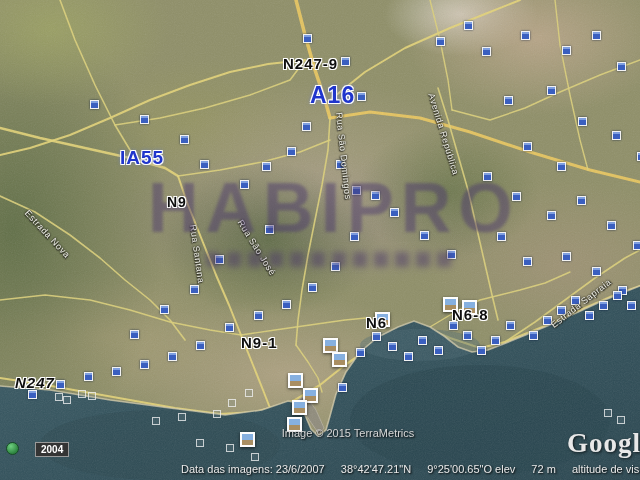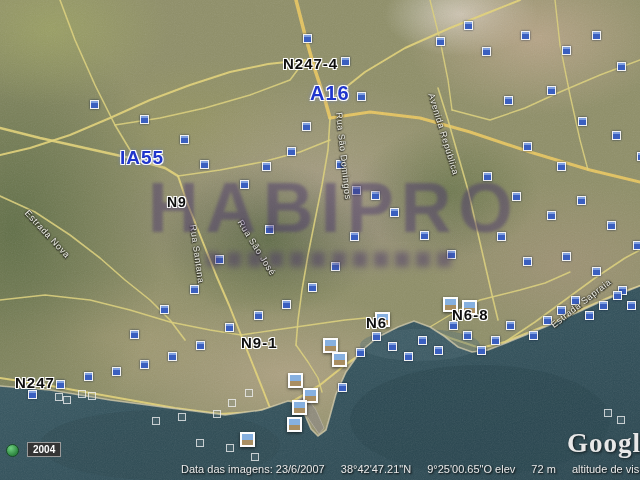--- a/index.html
+++ b/index.html
@@ -42,21 +42,21 @@
   .shield.black{color:#0d0d0d;
     text-shadow:-1px -1px 0 #fff,1px -1px 0 #fff,-1px 1px 0 #fff,1px 1px 0 #fff;}
   .shield.blue{color:#1f35cc;
     text-shadow:-1px -1px 0 rgba(255,255,255,.95),1px -1px 0 rgba(255,255,255,.95),
       -1px 1px 0 rgba(255,255,255,.95),1px 1px 0 rgba(255,255,255,.95),0 0 4px rgba(90,120,255,.8);}
   .attribution{position:absolute;left:248px;top:427px;width:200px;z-index:6;text-align:center;
     color:#d6d6d6;font-size:11px;line-height:13px;text-shadow:1px 1px 2px #000;}
   .google-logo{position:absolute;left:567px;top:428px;z-index:6;
     font-family:"Liberation Serif",serif;font-size:27px;font-weight:bold;color:#e8e8e8;
     text-shadow:1px 1px 3px rgba(0,0,0,.7);letter-spacing:1px;}
-  .timebox{position:absolute;left:6px;top:442px;z-index:6;display:flex;align-items:flex-end;gap:8px;}
+  .timebox{position:absolute;left:6px;top:442px;z-index:6;display:flex;align-items:flex-start;gap:16px;}
   .clock-dot{width:11px;height:11px;border-radius:50%;
     background:radial-gradient(circle at 35% 30%,#6fd080,#2e8540 70%);border:1px solid #174b26;}
   .year-badge{background:#343434;border:1px solid #9a9a9a;color:#fff;font-size:10px;
     font-weight:bold;padding:1px 5px 1px 5px;line-height:11px;}
   .statusbar{position:absolute;left:181px;top:463px;z-index:6;white-space:nowrap;
     color:#e9e9e9;font-size:11px;text-shadow:1px 1px 2px #000;}
   .statusbar span{margin-right:13px;}
 </style>
 </head>
 <body>
@@ -225,31 +225,32 @@
       <div class="street" style="left: 198px; top: 224px; transform: rotate(82deg);">Rua Santana</div>
       <div class="street" style="left: 244px; top: 218px; transform: rotate(58deg);">Rua São José</div>
       <div class="street" style="left: 344px; top: 112px; transform: rotate(84deg);">Rua São Domingos</div>
       <div class="street" style="left: 549px; top: 322px; transform: rotate(-38deg);">Estrada Sapraia</div>
     </div>
 
   <div class="watermark">HABIPRO</div>
   <div class="watermark-sub"></div>
 
   <div id="shields">
-      <div class="shield black" style="left: 283px; top: 55px; font-size: 15px;">N247-4</div>
-      <div class="shield blue" style="left: 310px; top: 82px; font-size: 20px;">A16</div>
+      <div class="shield black" style="left: 283px; top: 55px; font-size: 15px;">N247-9</div>
+      <div class="shield blue" style="left: 310px; top: 82px; font-size: 23px;">A16</div>
       <div class="shield blue" style="left: 120px; top: 147px; font-size: 19px;">IA55</div>
       <div class="shield black" style="left: 167px; top: 194px; font-size: 14px;">N9</div>
       <div class="shield black" style="left: 241px; top: 334px; font-size: 15px;">N9-1</div>
       <div class="shield black" style="left: 366px; top: 314px; font-size: 15px;">N6</div>
       <div class="shield black" style="left: 452px; top: 306px; font-size: 15px;">N6-8</div>
-      <div class="shield black" style="left: 15px; top: 374px; font-size: 15px;">N247</div>
+      <div class="shield black" style="left: 15px; top: 374px; font-size: 15px; font-style: italic;">N247</div>
     </div>
 
   <div class="attribution">
+    <div>Image © 2015 TerraMetrics</div>
   </div>
 
   <div class="google-logo">Google</div>
 
   <div class="timebox">
     <div class="clock-dot"></div>
     <div class="year-badge">2004</div>
   </div>
 
   <div class="statusbar">

